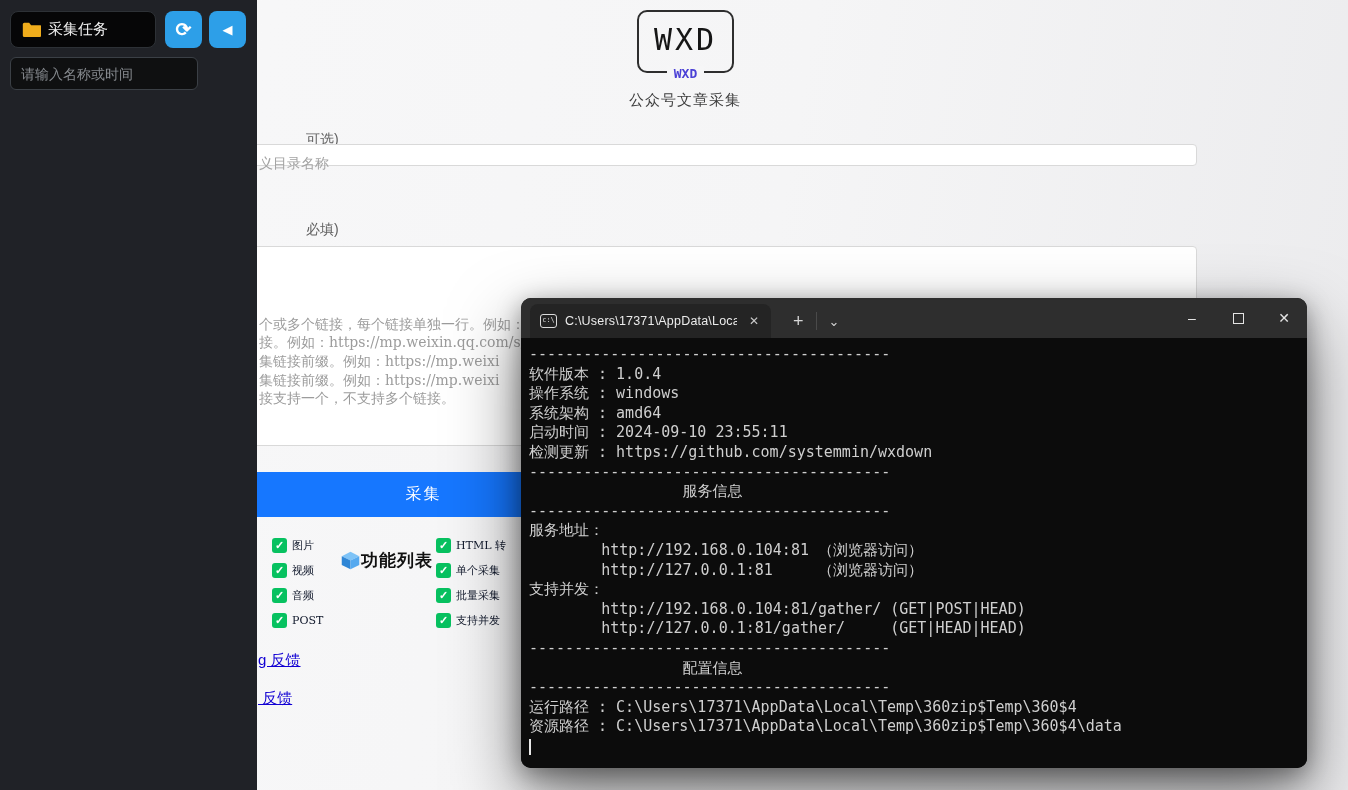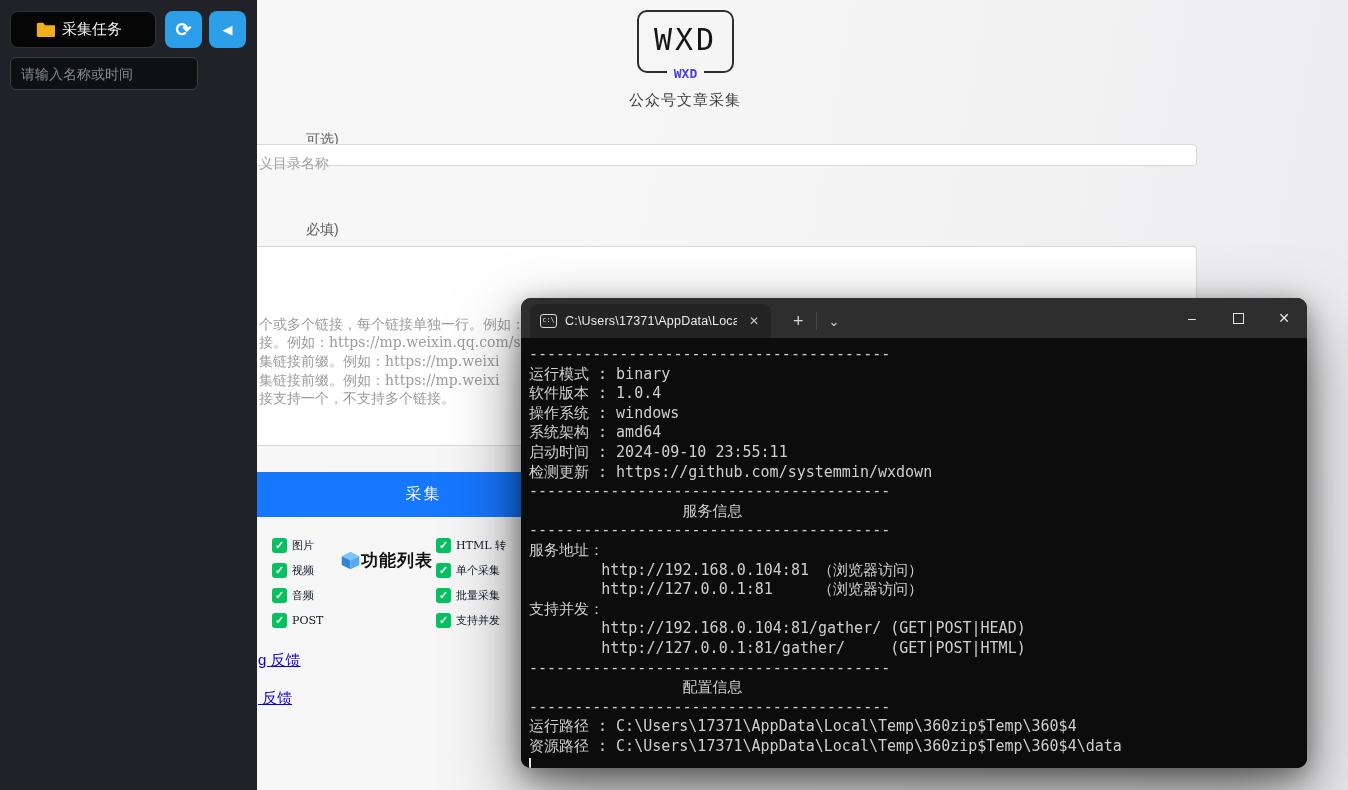--- a/index.html
+++ b/index.html
@@ -51,21 +51,21 @@
   .feat-heading { left:340px; top:549px; display:flex; align-items:center; gap:0; }
   .feat-heading b { font-size:17px; color:#111; letter-spacing:1px; }
 
   .page-link { font-size:15px; color:#1200d3; text-decoration:underline;
     cursor:pointer; white-space:pre; }
 
   
   .sidebar { left:0; top:0; width:257px; height:790px; background:#202227; z-index:10; }
   .task-box { position:absolute; left:10px; top:11px; width:146px; height:37px;
     background:#060607; border:1px solid #2d3136; border-radius:8px;
-    display:flex; align-items:center; gap:7px; padding-left:25px; cursor:pointer; }
+    display:flex; align-items:center; gap:7px; padding-left:11px; cursor:pointer; }
   .task-box span { color:#f2f2f2; font-size:15px; }
   .side-btn { position:absolute; top:11px; width:37px; height:37px;
     background:#2d9fe8; border:none; border-radius:8px; color:#fff;
     display:flex; align-items:center; justify-content:center; cursor:pointer; }
   .btn-refresh { left:165px; font-size:19px; font-weight:bold; }
   .btn-collapse { left:209px; font-size:13px; }
   .side-search { position:absolute; left:10px; top:57px; width:188px; height:33px;
     background:#0f1011; border:1px solid #3b4046; border-radius:6px;
     color:#d0d0d0; font-size:14px; padding:0 10px; outline:none; }
   .side-search::placeholder { color:#85898e; }
@@ -220,35 +220,34 @@
       <div class="win-btn">
         <span class="maxi-glyph"></span>
       </div>
       <div class="win-btn">✕</div>
     </div>
   </div>
   <div class="term-body">
     <div>
 
     <div class="t-line">----------------------------------------</div>
-        <div class="t-line">运行模式 : binary</div>
         <div class="t-line">软件版本 : 1.0.4</div>
         <div class="t-line">操作系统 : windows</div>
         <div class="t-line">系统架构 : amd64</div>
         <div class="t-line">启动时间 : 2024-09-10 23:55:11</div>
         <div class="t-line">检测更新 : https://github.com/systemmin/wxdown</div>
         <div class="t-line">----------------------------------------</div>
         <div class="t-line">                 服务信息</div>
         <div class="t-line">----------------------------------------</div>
         <div class="t-line">服务地址：</div>
         <div class="t-line">        http://192.168.0.104:81 （浏览器访问）</div>
         <div class="t-line">        http://127.0.0.1:81     （浏览器访问）</div>
         <div class="t-line">支持并发：</div>
         <div class="t-line">        http://192.168.0.104:81/gather/ (GET|POST|HEAD)</div>
-        <div class="t-line">        http://127.0.0.1:81/gather/     (GET|POST|HTML)</div>
+        <div class="t-line">        http://127.0.0.1:81/gather/     (GET|HEAD|HEAD)</div>
         <div class="t-line">----------------------------------------</div>
         <div class="t-line">                 配置信息</div>
         <div class="t-line">----------------------------------------</div>
         <div class="t-line">运行路径 : C:\Users\17371\AppData\Local\Temp\360zip$Temp\360$4</div>
         <div class="t-line">资源路径 : C:\Users\17371\AppData\Local\Temp\360zip$Temp\360$4\data</div>
       </div>
     <span class="t-cursor"></span>
   </div>
 </section>
 

